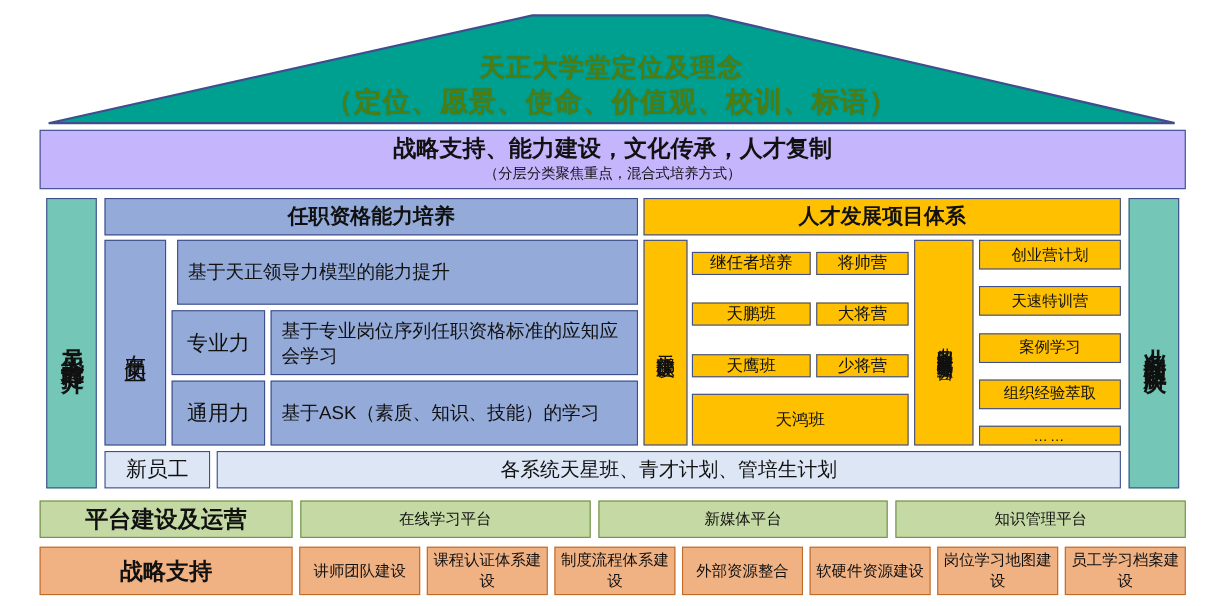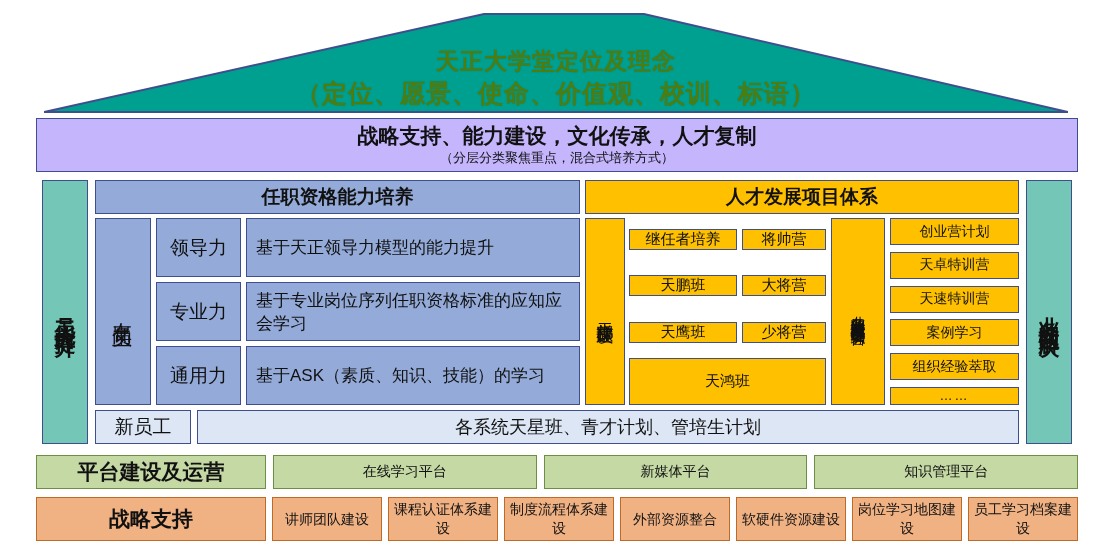--- a/index.html
+++ b/index.html
@@ -191,21 +191,20 @@
 
     <div class="blue-panel">
       <div class="blue-head">任职资格能力培养</div>
       <div class="blue-body">
         <div class="onjob">
           <span class="vtext">在岗员工</span>
         </div>
         <div class="skill-rows">
 
           <div class="skill-row">
-            <div class="skill-tag">领导力</div>
             <div class="skill-desc">基于天正领导力模型的能力提升</div>
           </div>
 
           <div class="skill-row">
             <div class="skill-tag">专业力</div>
             <div class="skill-desc">基于专业岗位序列任职资格标准的应知应会学习</div>
           </div>
 
           <div class="skill-row">
             <div class="skill-tag">通用力</div>
@@ -239,21 +238,20 @@
           </div>
           <div class="ob ob-full">天鸿班</div>
         </div>
 
         <div class="biz">
           <span class="biz-v">业务问题解决或绩效改进专题训练营</span>
         </div>
 
         <div class="camps">
           <div class="camp">创业营计划</div>
-          <div class="camp">天卓特训营</div>
           <div class="camp">天速特训营</div>
           <div class="camp">案例学习</div>
           <div class="camp">组织经验萃取</div>
           <div class="camp camp-sm">……</div>
         </div>
 
       </div>
     </div>
 
     <div class="newrow">

